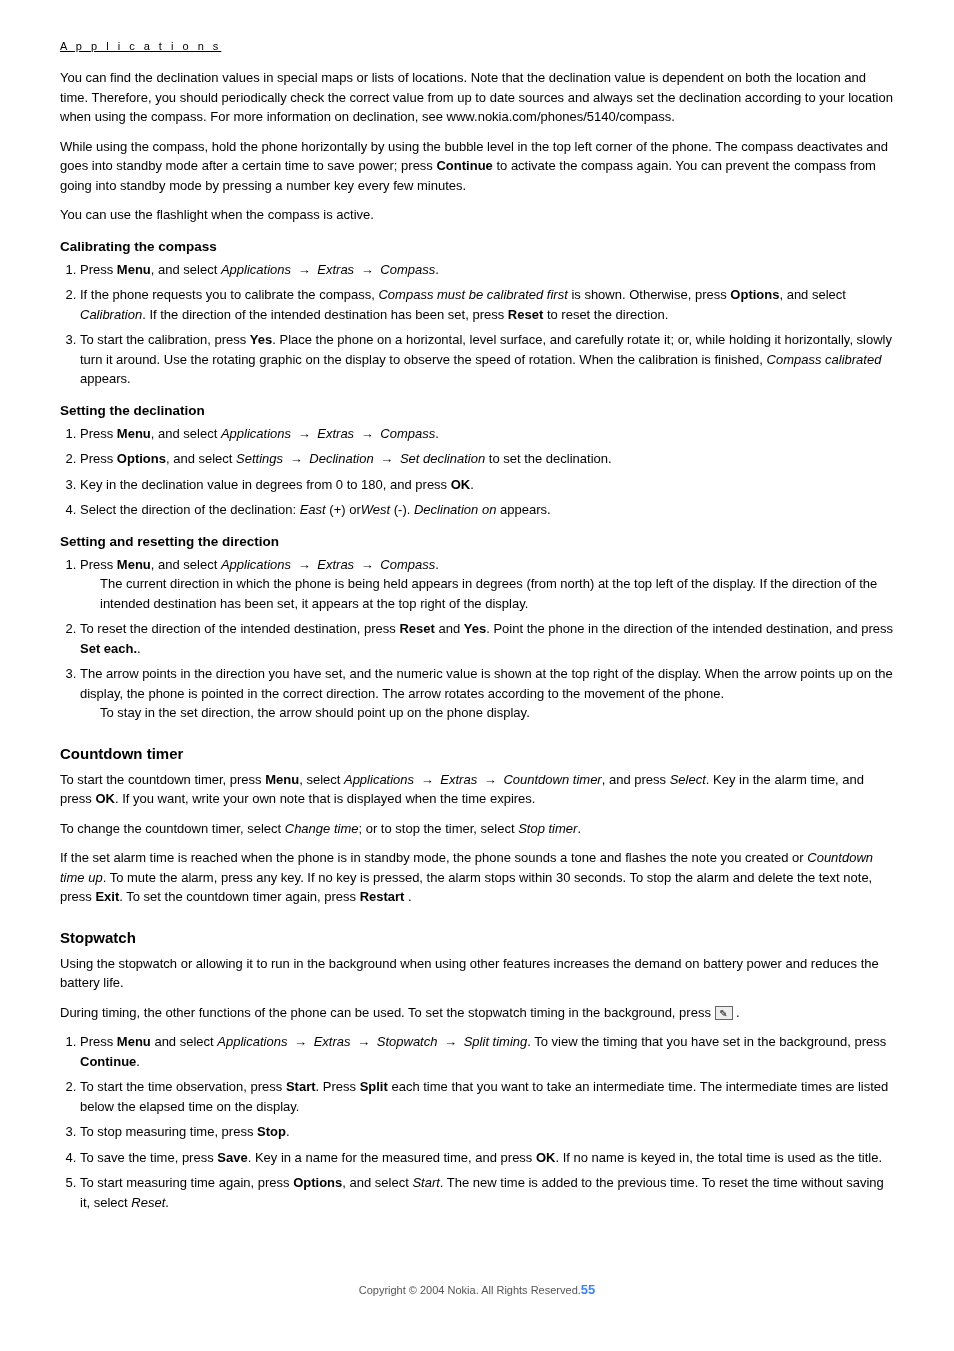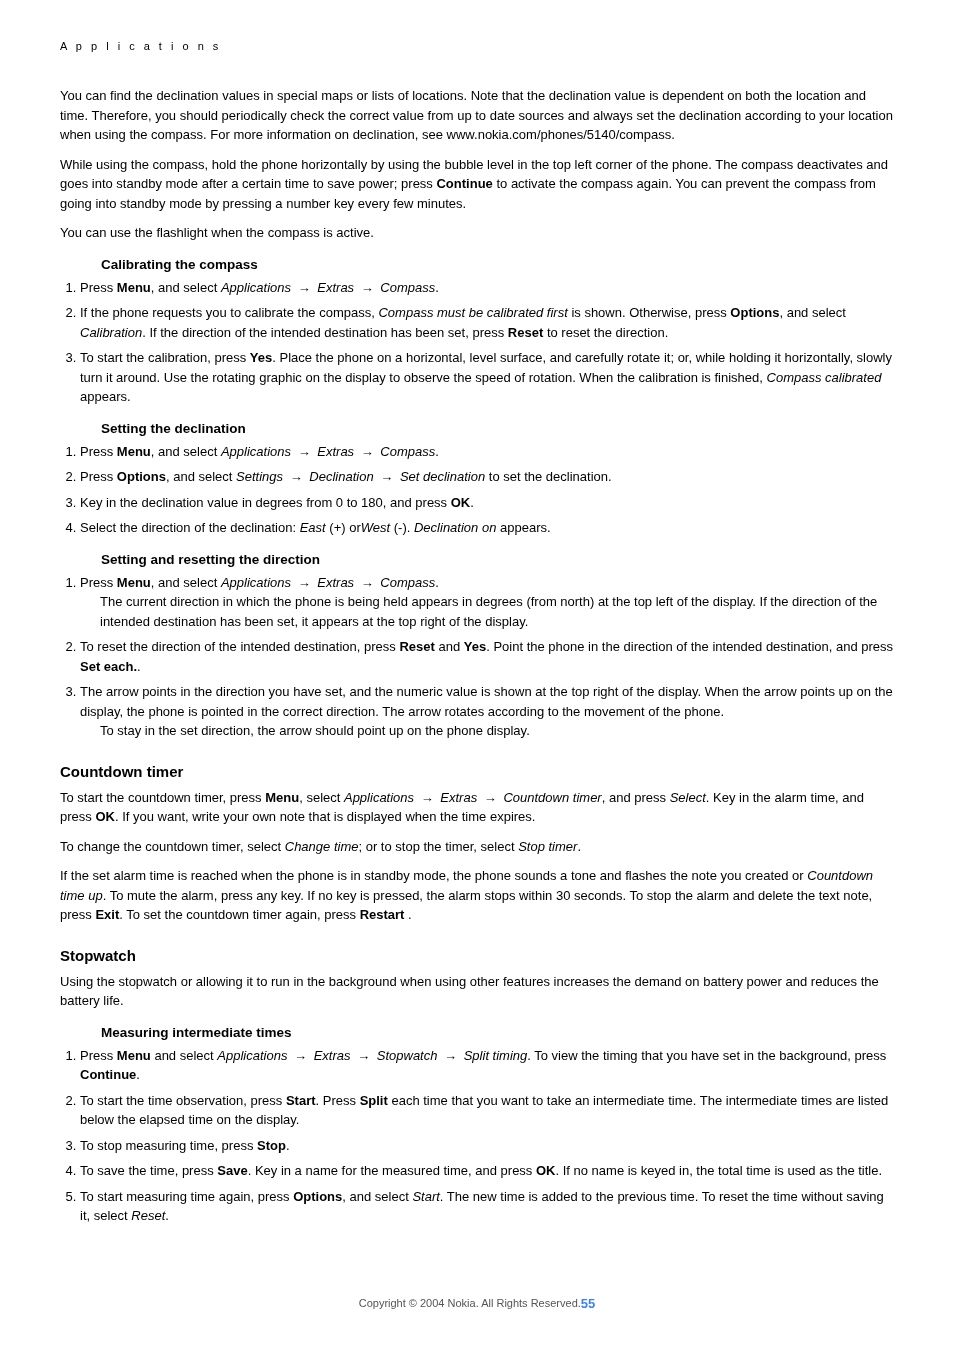--- a/index.html
+++ b/index.html
@@ -14,33 +14,33 @@
     .page {
       padding: 40px 60px 60px 60px;
       max-width: 954px;
       margin: 0 auto;
     }
     .section-heading-top {
       font-size: 11px;
       letter-spacing: 3px;
       font-weight: normal;
       color: #000;
-      margin-bottom: 34px;
+      margin-bottom: 16px;
+      text-decoration: underline;
     }
     p {
       margin-bottom: 10px;
       line-height: 1.5;
       font-size: 13px;
     }
     .bold-heading {
       font-weight: bold;
       font-size: 13.5px;
       margin-top: 14px;
       margin-bottom: 6px;
-      margin-left: 41px;
     }
     .section-title {
       font-weight: bold;
       font-size: 15px;
       margin-top: 22px;
       margin-bottom: 8px;
     }
     ol {
       margin-left: 20px;
       margin-bottom: 8px;
@@ -143,22 +143,25 @@
     To change the countdown timer, select <i>Change time</i>; or to stop the timer, select <i>Stop timer</i>.
   </p>
   <p>
     If the set alarm time is reached when the phone is in standby mode, the phone sounds a tone and flashes the note you created or <i>Countdown time up</i>. To mute the alarm, press any key. If no key is pressed, the alarm stops within 30 seconds. To stop the alarm and delete the text note, press <b>Exit</b>. To set the countdown timer again, press <b>Restart</b> .
   </p>
 
   <div class="section-title">Stopwatch</div>
   <p>
     Using the stopwatch or allowing it to run in the background when using other features increases the demand on battery power and reduces the battery life.
   </p>
+  <p>
+    During timing, the other functions of the phone can be used. To set the stopwatch timing in the background, press 
+    <span style="display:inline-block;width:18px;height:14px;border:1px solid #666;background:#eee;vertical-align:middle;text-align:center;font-size:10px;line-height:14px;">✎</span> .
+  </p>
 
-  <div class="bold-heading">Measuring intermediate times</div>
   <ol>
     <li>
       Press <b>Menu</b> and select <i>Applications</i> <span class="arrow">→</span> <i>Extras</i> <span class="arrow">→</span> <i>Stopwatch</i> <span class="arrow">→</span> <i>Split timing</i>. To view the timing that you have set in the background, press <b>Continue</b>.
     </li>
     <li>
       To start the time observation, press <b>Start</b>. Press <b>Split</b> each time that you want to take an intermediate time. The intermediate times are listed below the elapsed time on the display.
     </li>
     <li>
       To stop measuring time, press <b>Stop</b>.
     </li>

